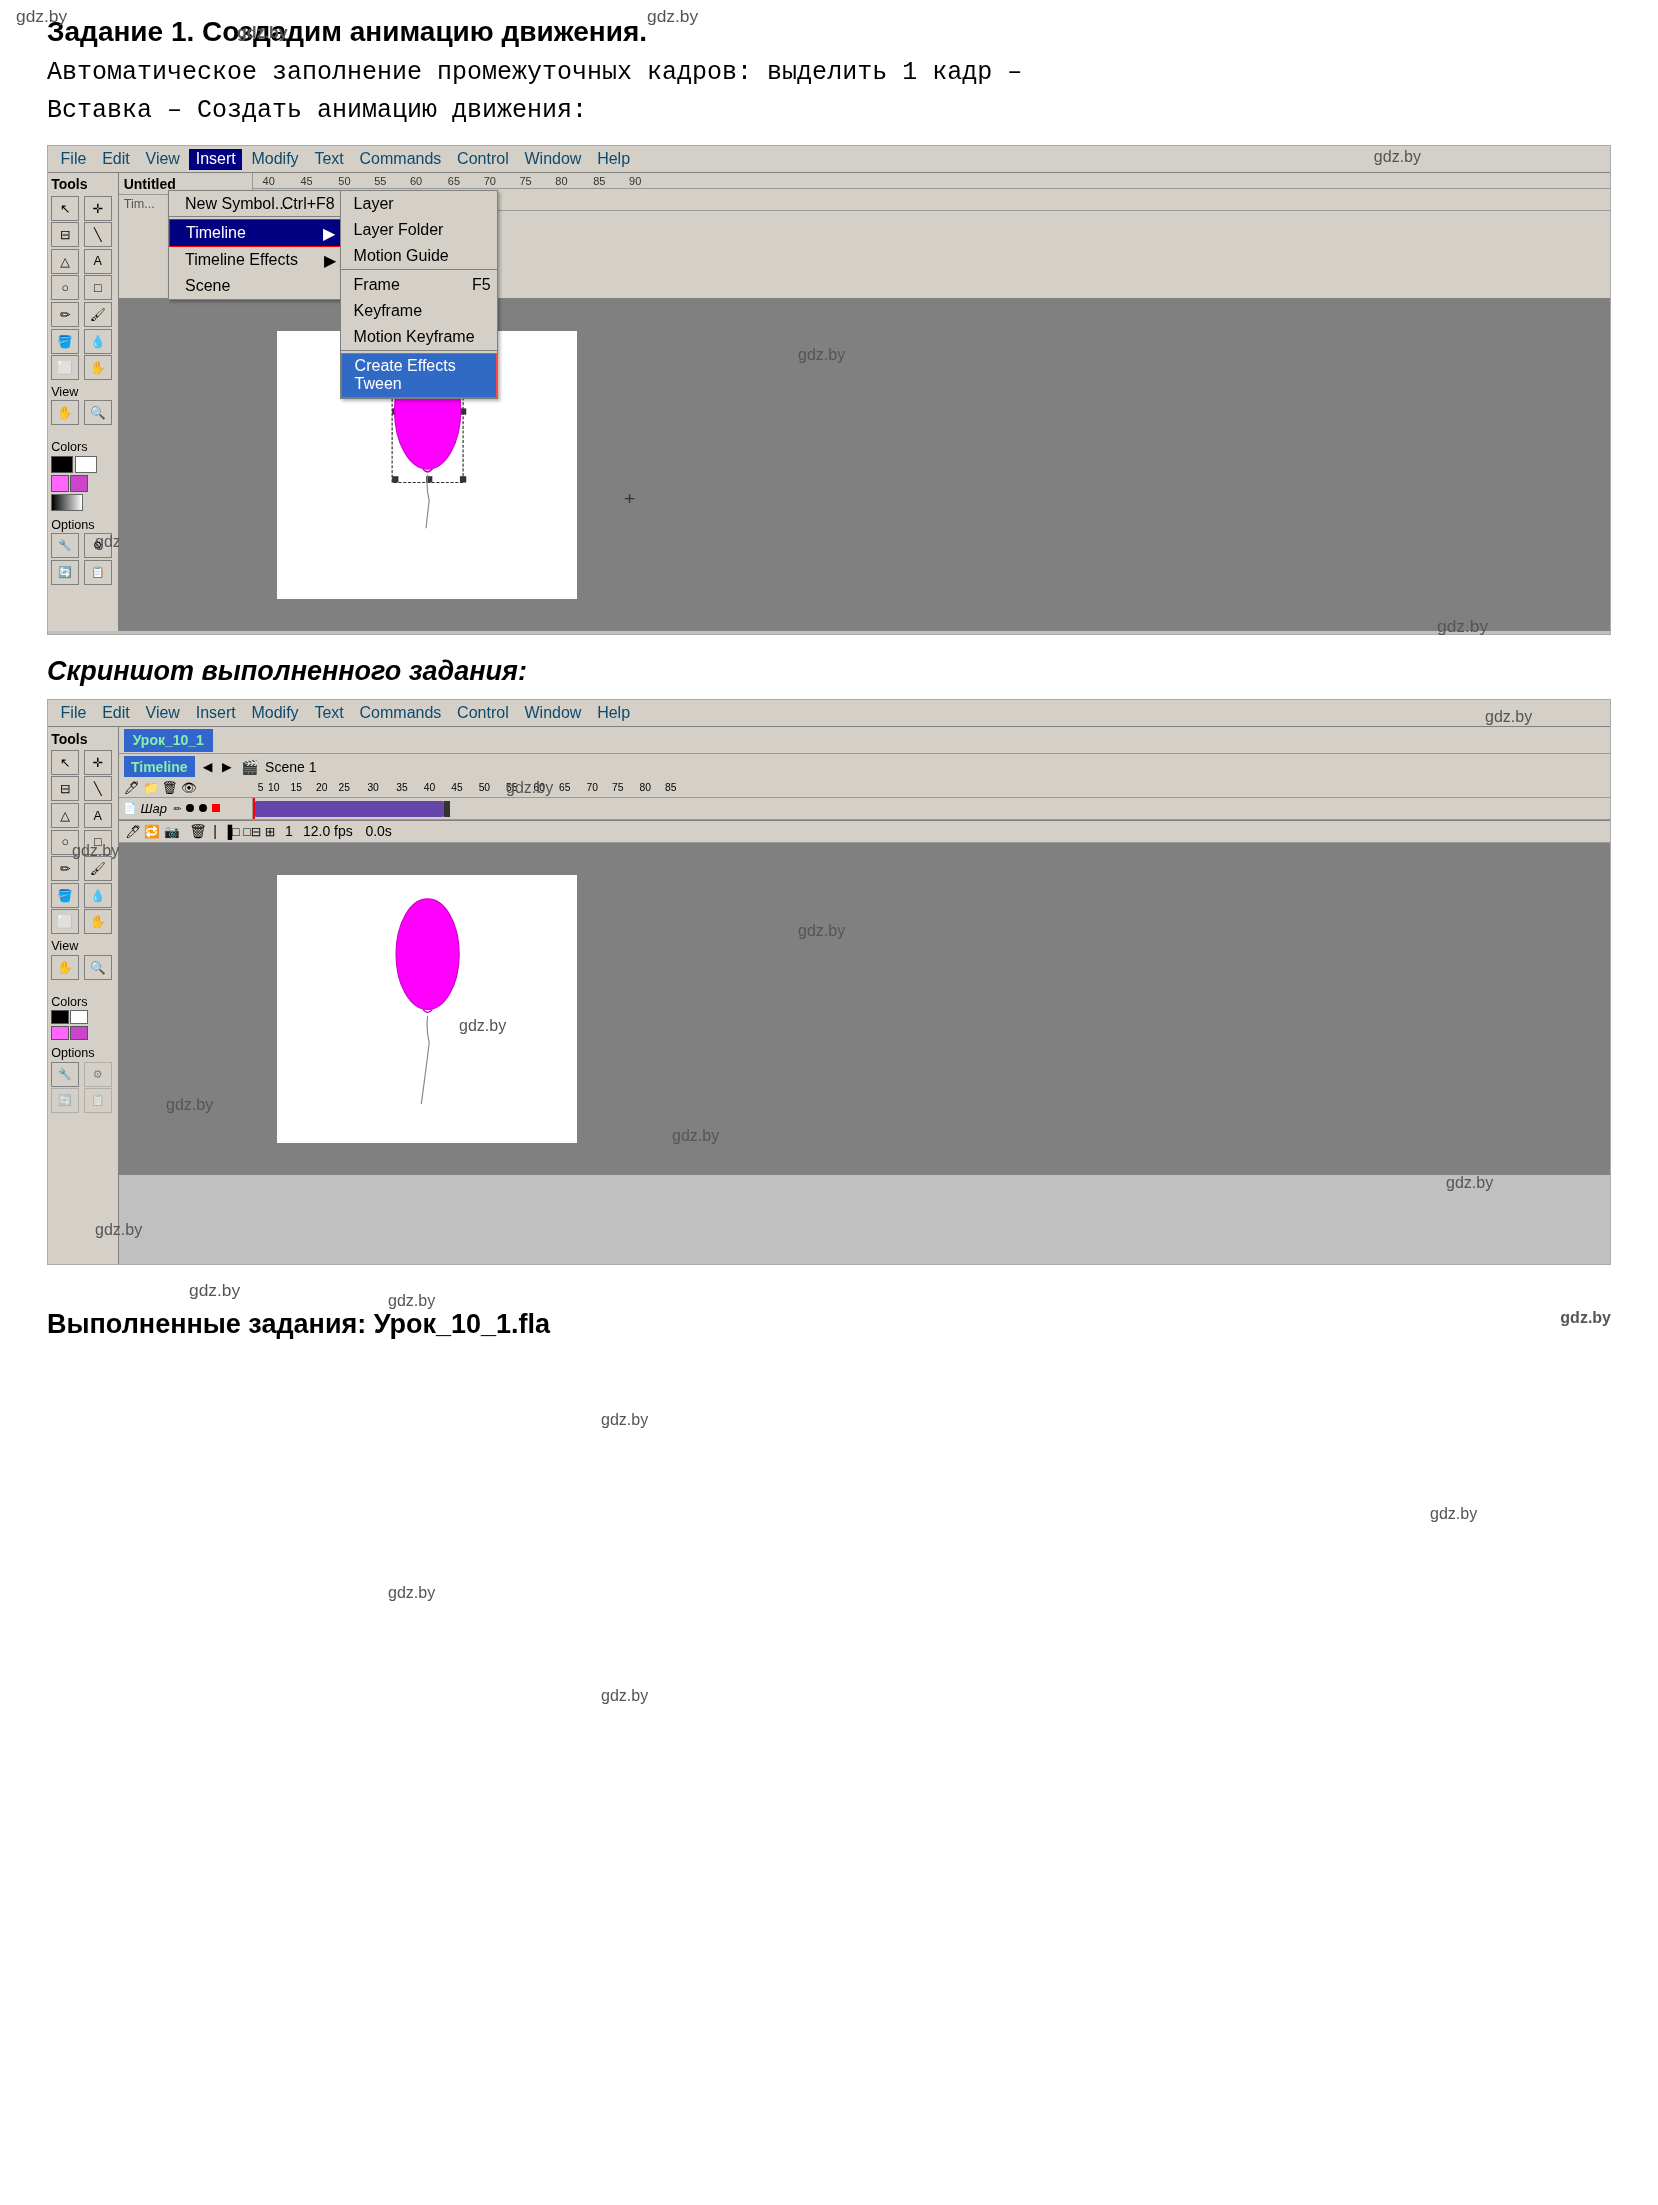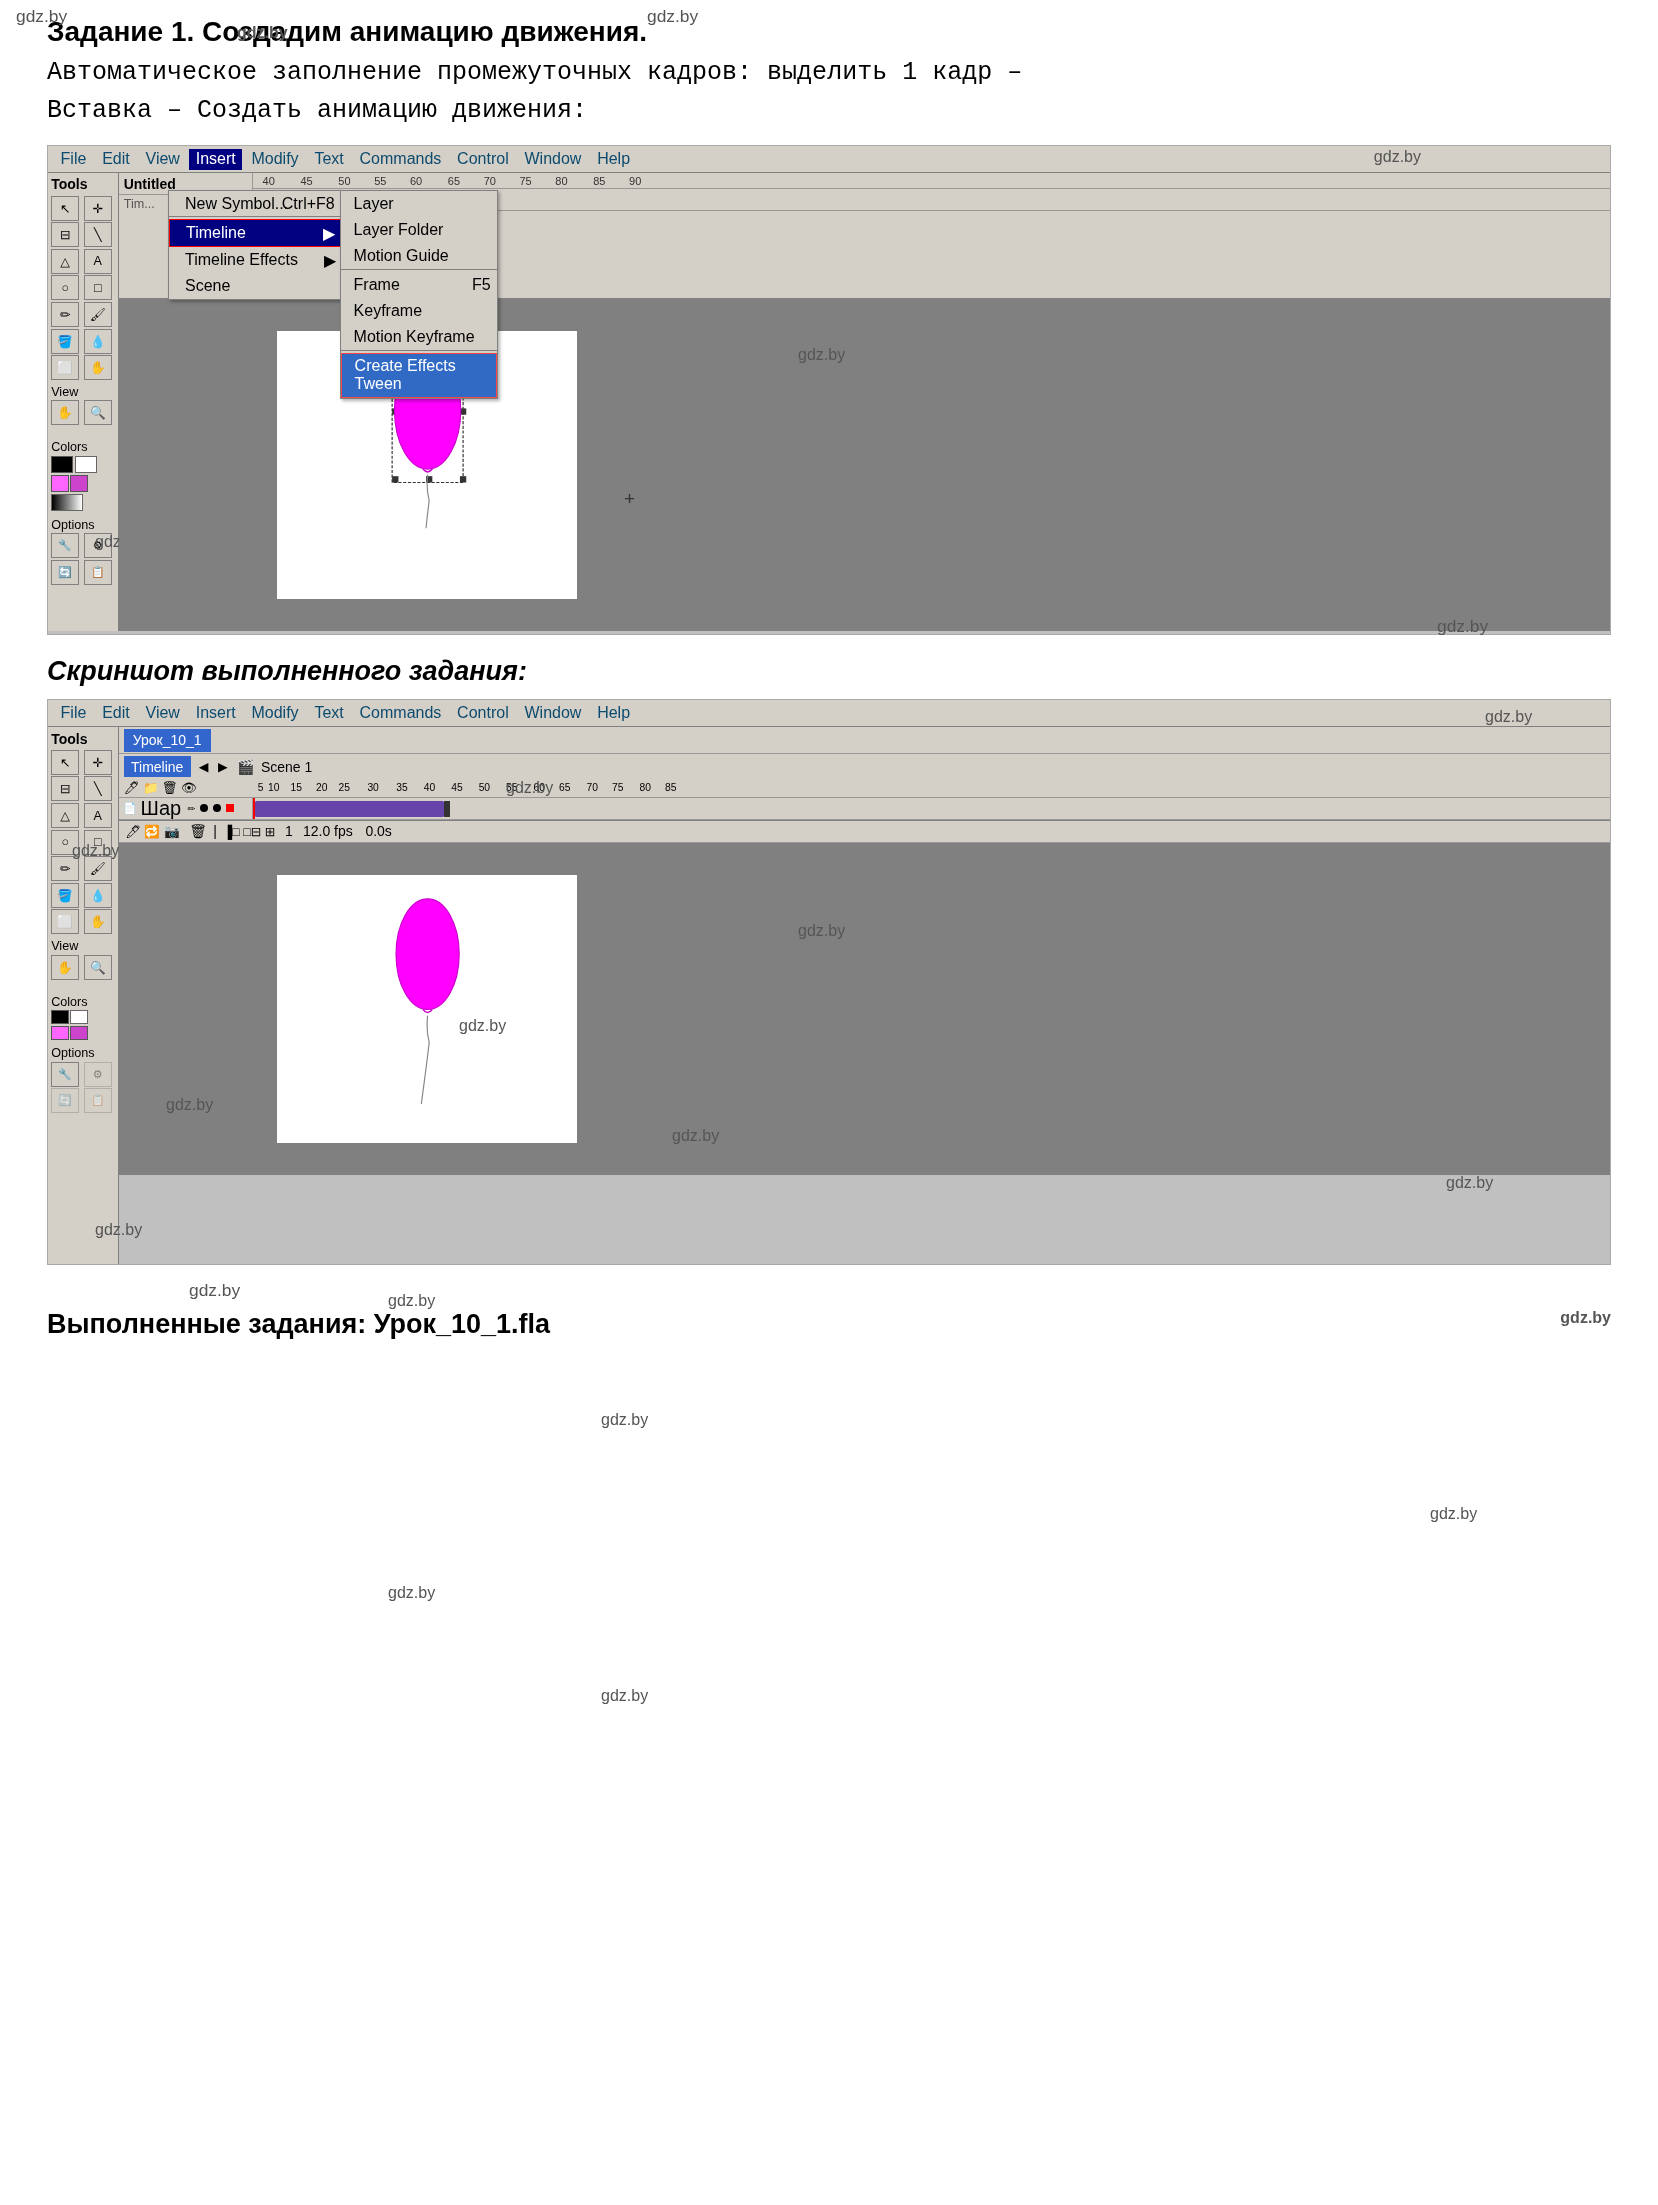--- a/index.html
+++ b/index.html
@@ -319,22 +319,23 @@
     .tab {
       padding: 2.4px 8px;
       background: #d4d0c8;
       border: 0.8px solid #999;
       margin-right: 1.6px;
       font-size: 14px;
       cursor: pointer;
     }
     .tab.active-tab {
       background: #3366cc;
-      color: #ffffff;
+      color: #86efac;
       border-color: #3366cc;
+      font-weight: bold;
     }
 
     .timeline2-container {
       background: #d4d0c8;
       border-bottom: 0.8px solid #999;
     }
     .timeline2-header {
       display: flex;
       align-items: center;
       padding: 1.6px 4.7px;
@@ -680,21 +681,21 @@
             <span style="margin-right:14px;">70</span>
             <span style="margin-right:16px;">75</span>
             <span style="margin-right:14px;">80</span>
             <span>85</span>
           </div>
         </div>
 
         <div style="display:flex;align-items:center;height:22px;border-bottom:0.8px solid #999;background:#d4d0c8;">
           <div class="layer-name-cell">
             <span style="font-size:11px;">📄</span>
-            <span style="font-size:20px;">Шар</span>
+            <span style="font-size:13px;font-style:italic;">Шар</span>
             <span style="font-size:9.5px;margin-left:3.2px;">✏</span>
             <span style="width:8px;height:8px;background:#000;border-radius:50%;margin-left:1.6px;display:inline-block;"></span>
             <span style="width:8px;height:8px;background:#000;border-radius:50%;margin-left:1.6px;display:inline-block;"></span>
 
             <span style="width:8px;height:8px;background:#ff0000;margin-left:1.6px;display:inline-block;"></span>
           </div>
 
           <div style="flex:1;height:100%;background:#d4d0c8;position:relative;">
 
             <div style="position:absolute;left:0;top:0;width:1.6px;height:100%;background:#ff0000;"></div>

